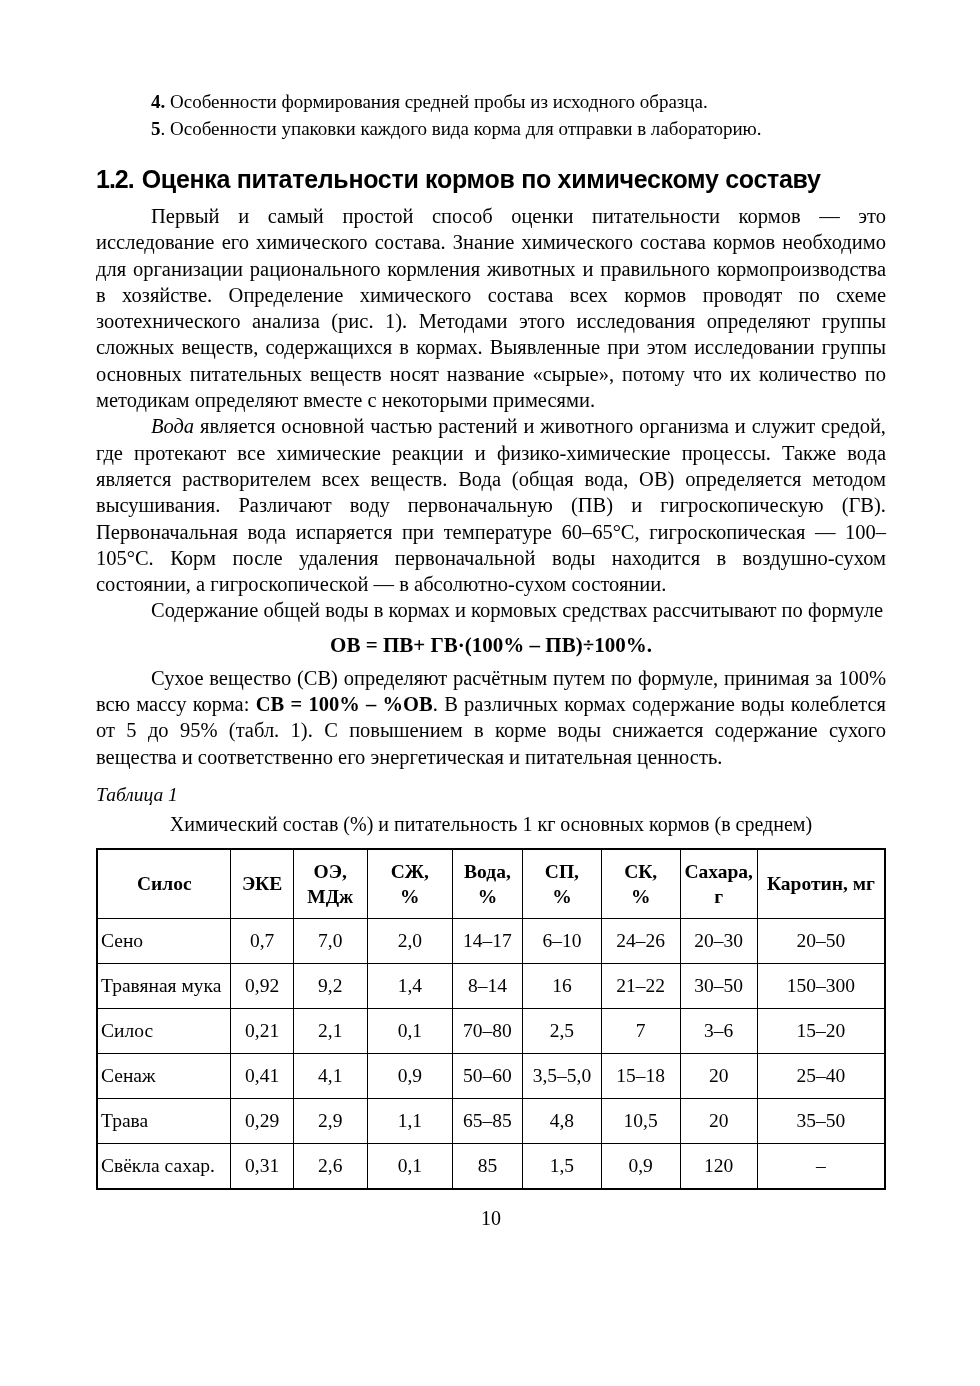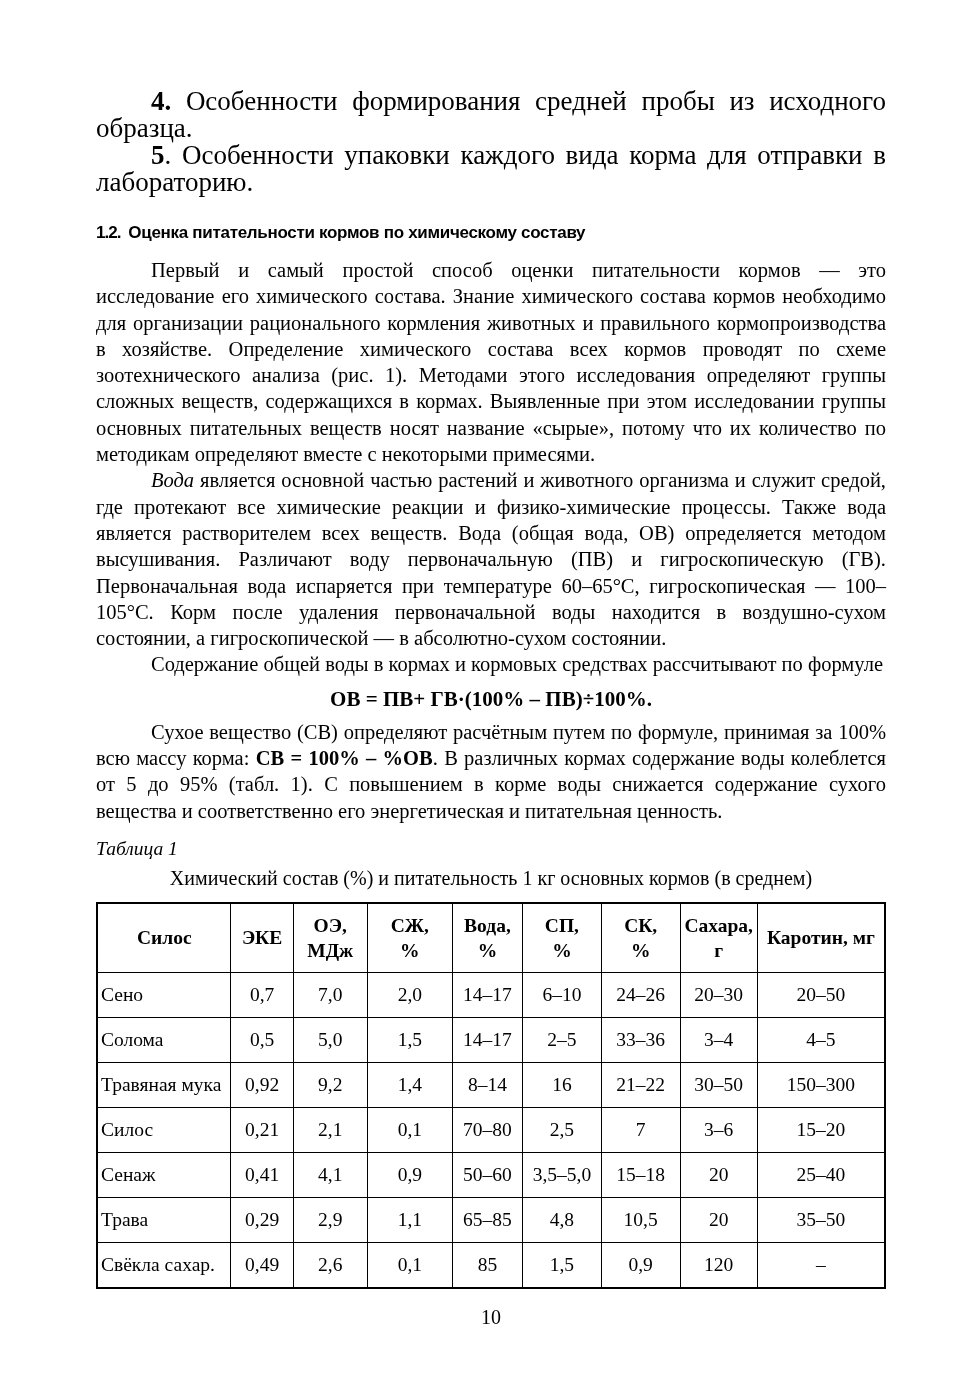--- a/index.html
+++ b/index.html
@@ -11,29 +11,29 @@
     font-family: "Liberation Serif", serif;
   }
   .page {
     box-sizing: border-box;
     width: 980px;
     height: 1386px;
     padding: 88px 94px 0 96px;
     position: relative;
   }
   .intro-line {
-    font-size: 27px;
+    font-size: 19px;
     line-height: 27px;
     text-indent: 55px;
     text-align: justify;
   }
   .section-heading {
     font-family: "Liberation Sans", sans-serif;
     font-weight: bold;
-    font-size: 17px;
+    font-size: 25px;
     line-height: 32px;
     margin: 21px 0 0 0;
     white-space: nowrap;
     letter-spacing: -0.3px;
   }
   .section-heading .hnum { margin-right: 8px; letter-spacing: -1px; }
   .body-text { margin-top: 8px; }
   .para {
     font-size: 20.5px;
     line-height: 26.3px;
@@ -163,31 +163,20 @@
           <td>0,7</td>
           <td>7,0</td>
           <td>2,0</td>
           <td>14–17</td>
           <td>6–10</td>
           <td>24–26</td>
           <td>20–30</td>
           <td>20–50</td>
         </tr>
         <tr>
-          <td class="cell-left">Солома</td>
-          <td>0,5</td>
-          <td>5,0</td>
-          <td>1,5</td>
-          <td>14–17</td>
-          <td>2–5</td>
-          <td>33–36</td>
-          <td>3–4</td>
-          <td>4–5</td>
-        </tr>
-        <tr>
           <td class="cell-left">Травяная мука</td>
           <td>0,92</td>
           <td>9,2</td>
           <td>1,4</td>
           <td>8–14</td>
           <td>16</td>
           <td>21–22</td>
           <td>30–50</td>
           <td>150–300</td>
         </tr>
@@ -219,21 +208,21 @@
           <td>2,9</td>
           <td>1,1</td>
           <td>65–85</td>
           <td>4,8</td>
           <td>10,5</td>
           <td>20</td>
           <td>35–50</td>
         </tr>
         <tr>
           <td class="cell-left">Свёкла сахар.</td>
-          <td>0,49</td>
+          <td>0,31</td>
           <td>2,6</td>
           <td>0,1</td>
           <td>85</td>
           <td>1,5</td>
           <td>0,9</td>
           <td>120</td>
           <td>–</td>
         </tr>
       </tbody>
   </table>

